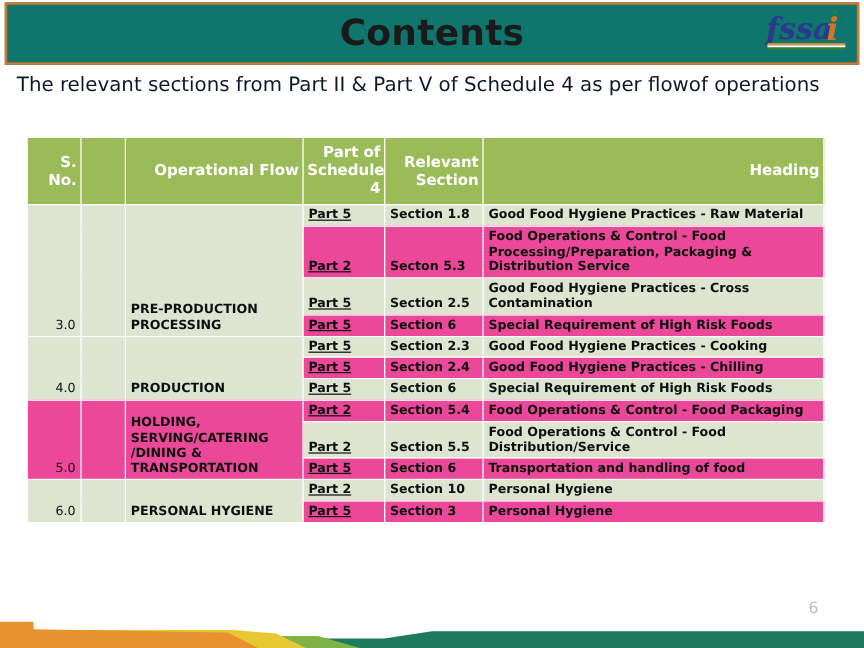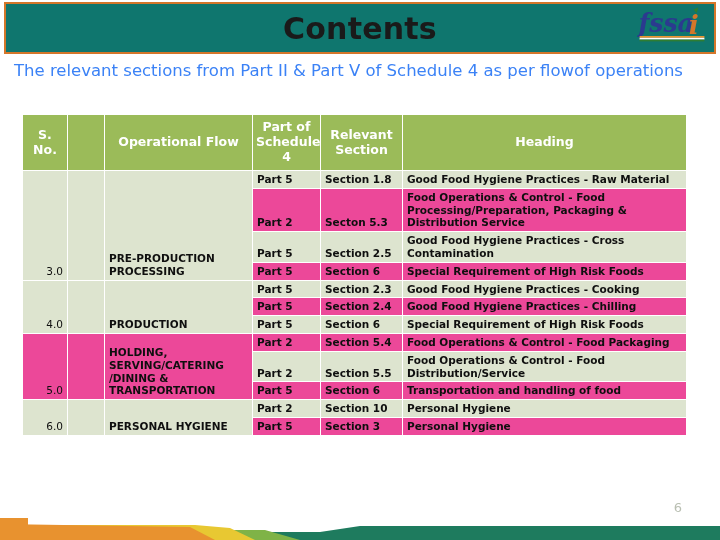--- a/index.html
+++ b/index.html
@@ -49,21 +49,21 @@
     height: 42px;
   }
 
   
   #subtitle {
     position: absolute;
     left: 14px;
     top: 60px;
     width: 694px;
     font-size: 16.5px;
-    color: #3b82f6;
+    color: #0f172a;
     line-height: 1.35;
     font-family: "DejaVu Sans", sans-serif;
   }
   #subtitle .l2 {
     display: block;
     padding-left: 38px;
   }
 
   
   #flow-table {
@@ -80,21 +80,21 @@
   #flow-table col.c-flow   { width: 148px; }
   #flow-table col.c-part   { width: 68px; }
   #flow-table col.c-sect   { width: 82px; }
   #flow-table col.c-head   { width: 284px; }
 
   #flow-table th {
     background: #9BBB59;
     color: #ffffff;
     font-size: 12.5px;
     font-weight: bold;
-    text-align: center;
+    text-align: right;
     padding: 4px 3px;
     border: 1px solid #ffffff;
     line-height: 1.18;
     vertical-align: middle;
     height: 56px;
     box-sizing: border-box;
   }
   #flow-table th.th-blank { border-left: 1px solid #ffffff; }
 
   #flow-table td {
@@ -118,21 +118,21 @@
   td.gap { }
   td.flow {
     font-size: 13px;
     font-weight: bold;
     color: #111111;
     vertical-align: top;
     padding-top: 5px;
     padding-left: 7px;
     line-height: 1.32;
   }
-  td.part { font-weight: bold; padding-left: 5px; }
+  td.part { font-weight: bold; padding-left: 5px; text-decoration: underline; }
   td.sect { font-weight: bold; padding-left: 5px; }
   td.head { font-weight: bold; padding-left: 6px; vertical-align: bottom; }
   td.head.top { vertical-align: top; padding-top: 2px; }
 
   
   #page-number {
     position: absolute;
     right: 38px;
     bottom: 25px;
     font-size: 13px;

